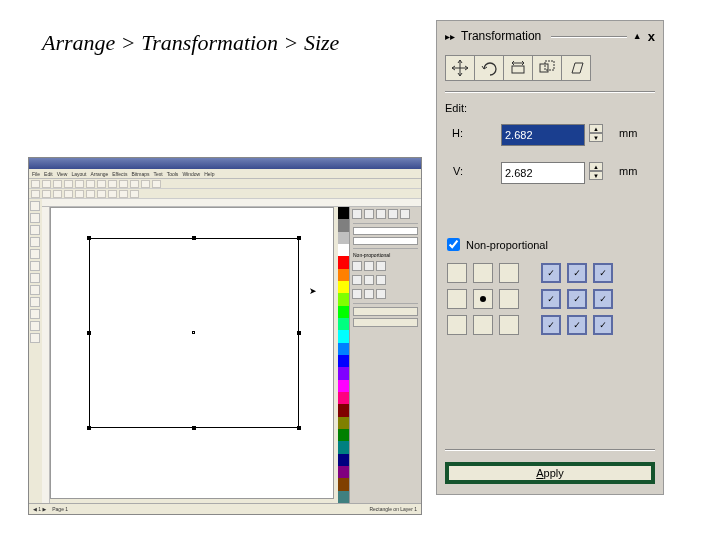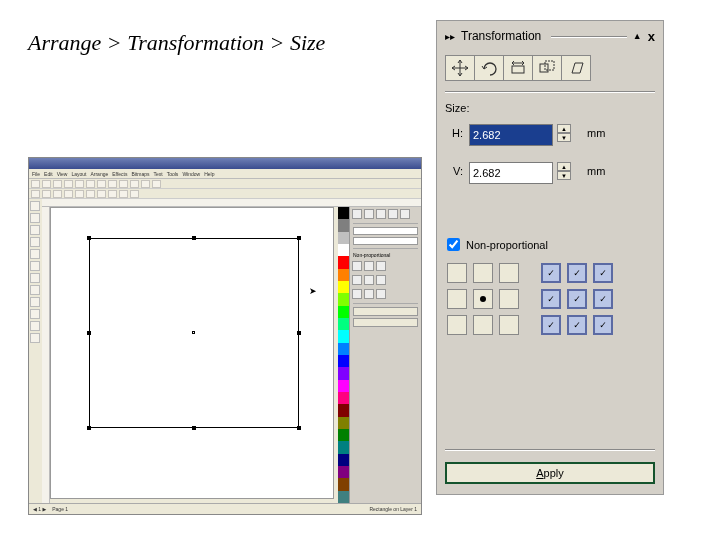--- a/index.html
+++ b/index.html
@@ -6,21 +6,21 @@
   body {
     width: 720px; height: 540px;
     font-family: Tahoma, Verdana, sans-serif;
     font-size: 11px;
     background: #fff;
     position: relative;
     color: #000;
   }
   .breadcrumb {
     position: absolute;
-    top: 30px; left: 28px;
+    top: 30px; left: 42px;
     font-family: 'Times New Roman', serif;
     font-style: italic;
     font-size: 22px;
   }
   
   .app-window {
     position: absolute;
     top: 157px; left: 28px;
     width: 394px; height: 358px;
     border: 1px solid #888;
@@ -151,20 +151,21 @@
     display:flex; align-items:stretch;
     height:18px;
   }
   .numbox input{
     width:84px; height:18px;
     border:1px solid #7a7a7a;
     background:#fff;
     font-size:11px;
     padding: 10px 3px;
     font-family: Tahoma, sans-serif;
+    margin-left: 32px;
   }
   .numbox input.sel{
     background:#1a3e8f; color:#fff;
   }
   .spin{
     display:flex; flex-direction:column;
     width:14px; margin-left:4px;
   }
   .spin button{
     flex:1; border:1px solid #888; background:#ece9d8;
@@ -198,21 +199,21 @@
   .anchor-grid .cell .dot.filled{ background:#000; border:none;}
   .anchor-grid .cell .tick{ font-size:9px; line-height:1;}
   .btn{
     height:22px;
     border:1px solid #555;
     background:#ece9d8;
     font-size:11px;
     display:flex; align-items:center; justify-content:center;
     margin-top:6px;
   }
-  .btn.primary{ border:2px solid #14532d; font-weight:normal;}
+  .btn.primary{ border:4px solid #14532d; font-weight:normal;}
   .btn .u{ text-decoration:underline;}
   .bottom-sep{
     height:1px; background:#888; box-shadow:0 1px 0 #fff;
     margin: 16px 0 6px 0;
   }
   .docker .spacer{ flex:1; }
 </style>
 </head>
 <body>
 
@@ -397,21 +398,21 @@
     </div>
     <div class="tab">
       <svg width="18" height="18">
           <path d="M5 14 L13 14 L16 4 L8 4 Z" stroke="#333" fill="none"></path>
         </svg>
     </div>
   </div>
 
   <div class="sep"></div>
 
-  <div class="label">Size:</div>
+  <div class="label">Edit:</div>
 
   <div class="field-row">
     <span class="lab">H:</span>
     <div class="numbox">
       <input class="sel" value="2.682" style="">
       <div class="spin">
         <button>▲</button>
         <button>▼</button>
       </div>
     </div>

